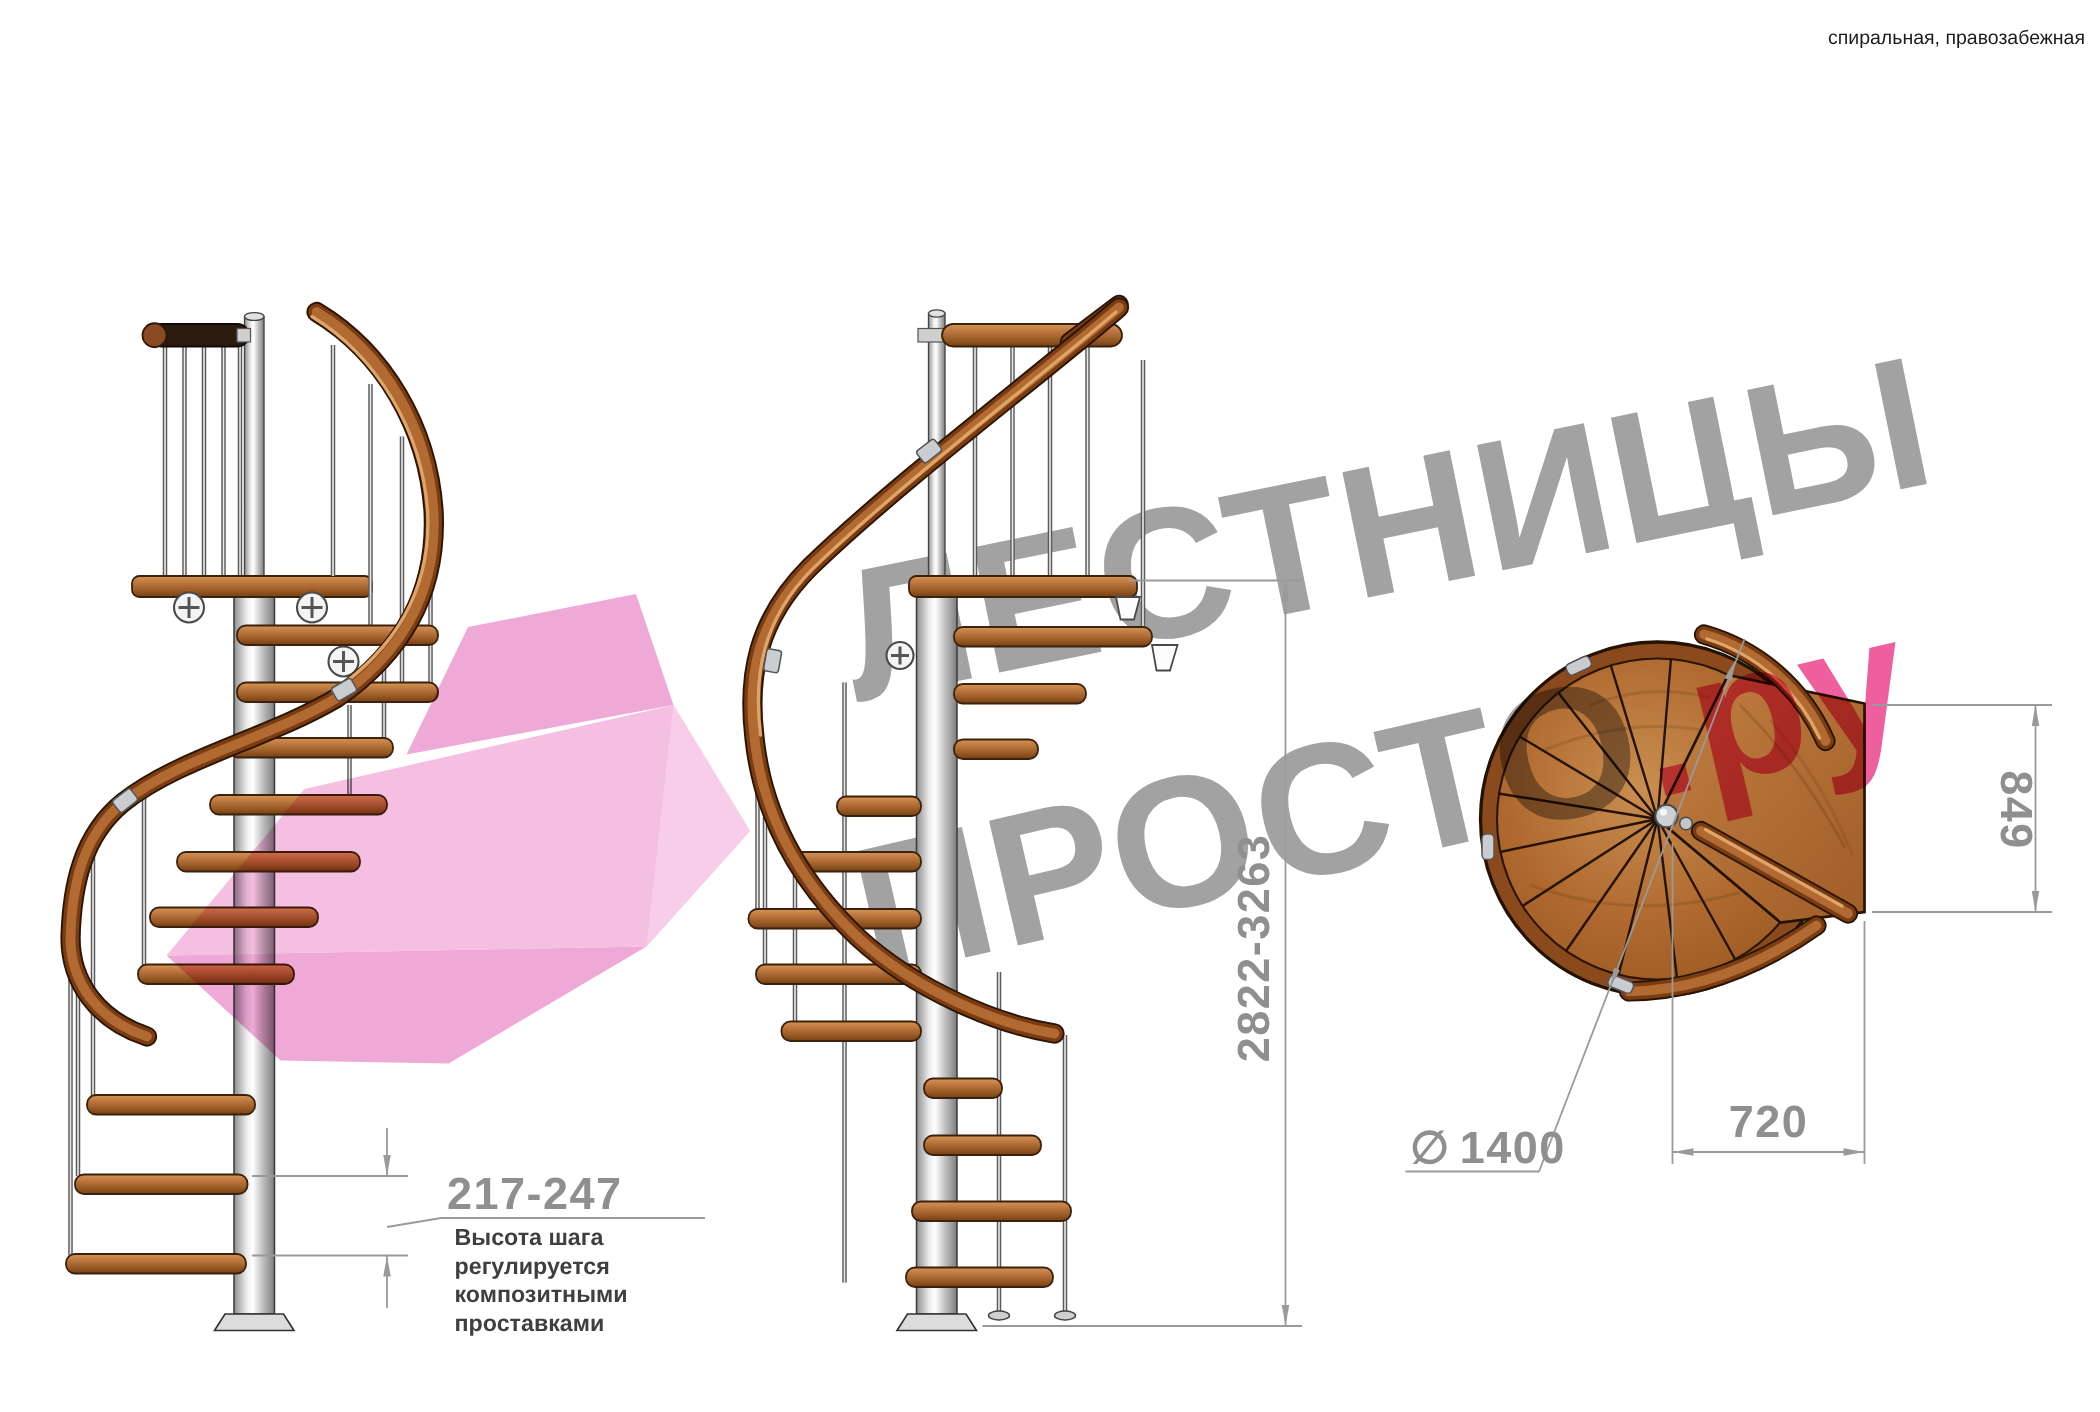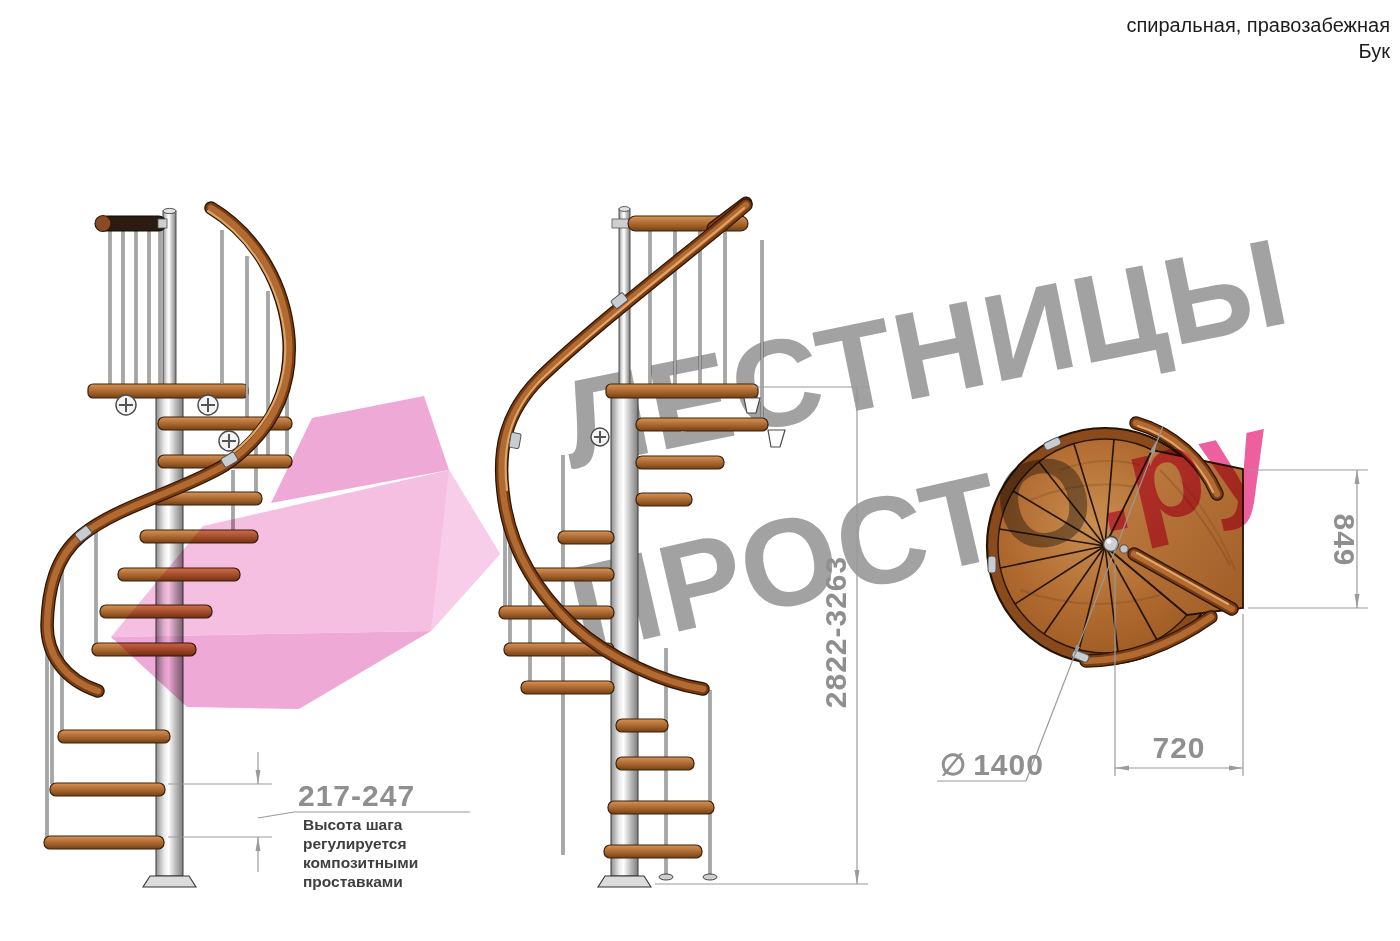--- a/index.html
+++ b/index.html
@@ -1,21 +1,21 @@
 <!DOCTYPE html>
 <html style="--wm_gray: #a2a2a2; --wm_pink: #ee5f9e; --arrow_pink_light: #f5bfe2; --arrow_pink_mid: #efa9d6; --wood_mid: #b06a32; --dim_gray: #9a9a9a; --note_dark: #3f3f3f; --header_dark: #1c1c1c;"><head>
 <meta charset="utf-8">
 <style>
   html,body{margin:0;padding:0;background:#fff;}
   #canvas{position:relative;width:1400px;height:941px;background:#fff;overflow:hidden;
           font-family:"Liberation Sans",sans-serif;}
   #canvas svg.layer{position:absolute;left:0;top:0;}
   
-  .header{position:absolute;right:10px;top:12px;text-align:right;
-          font-size:20px;line-height:26px;color:var(--header_dark,#1c1c1c);}
+  .header{position:absolute;right:10px;top:12px;text-align:center;
+          font-size:13px;line-height:26px;color:var(--header_dark,#1c1c1c);}
   
   .wm{position:absolute;font-weight:bold;font-size:124px;line-height:124px;
       letter-spacing:2px;white-space:nowrap;mix-blend-mode:multiply;
       color:var(--wm_gray,#a2a2a2);}
   .wm .pink{color:var(--wm_pink,#ee5f9e);}
   #wm-line1{left:555px;top:291px;transform:rotate(-11.5deg);transform-origin:center;}
   #wm-line2{left:563px;top:469px;transform:rotate(-13deg);transform-origin:center;}
   
   #arrow-layer{mix-blend-mode:multiply;}
   
@@ -411,16 +411,15 @@
       <line x1="937" y1="781" x2="1026" y2="781"></line>
       <line x1="1026" y1="781" x2="1163" y2="426"></line>
       <polygon points="1157,440 1154.4,454 1149.6,452"></polygon>
       <polygon points="1073,659 1080,647 1076,645"></polygon>
       <text class="dimtxt" x="940" y="775"><tspan class="small">∅</tspan><tspan dx="6">1400</tspan></text>
     </g>
   </svg>
 
   <div class="header">
     <div>спиральная, правозабежная</div>
-    <div>Бук</div>
   </div>
 
 </div>
 
 </body></html>

